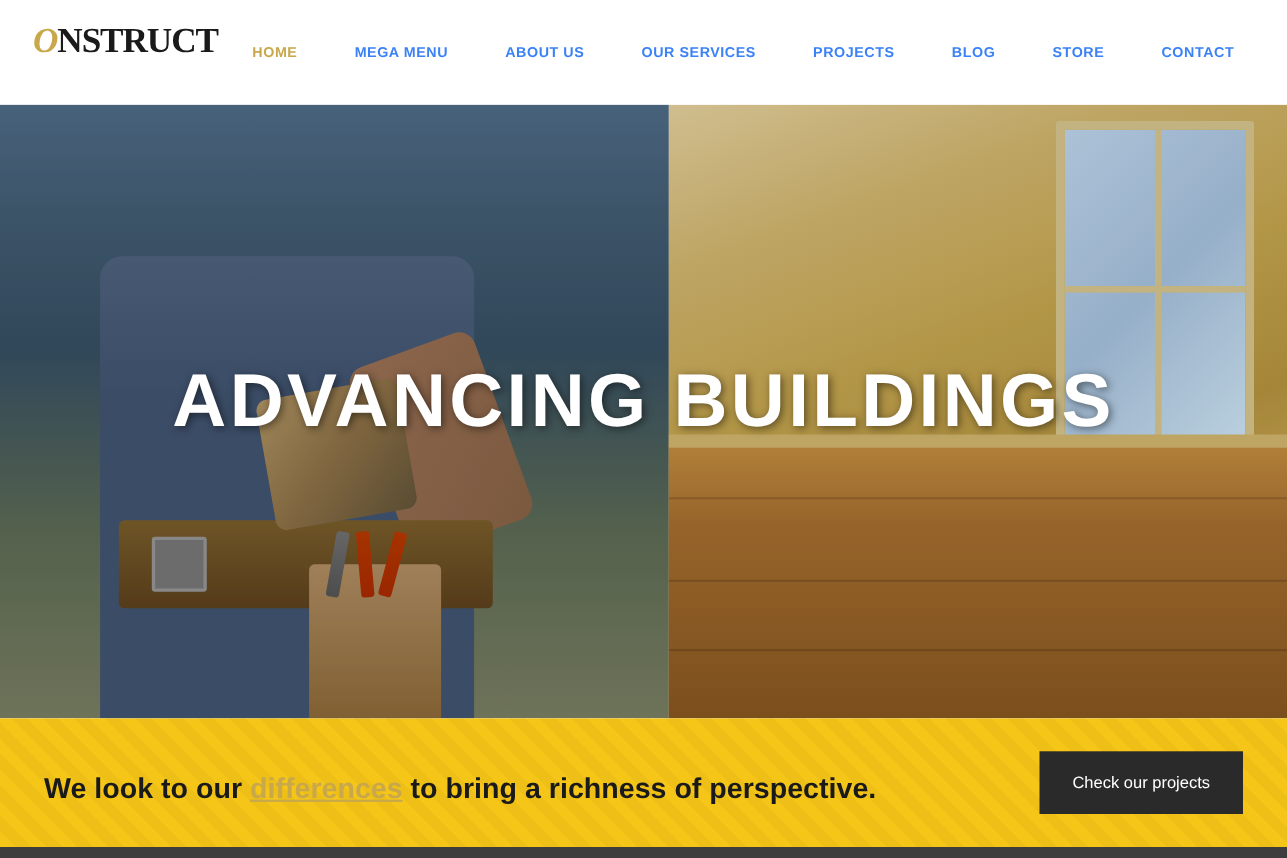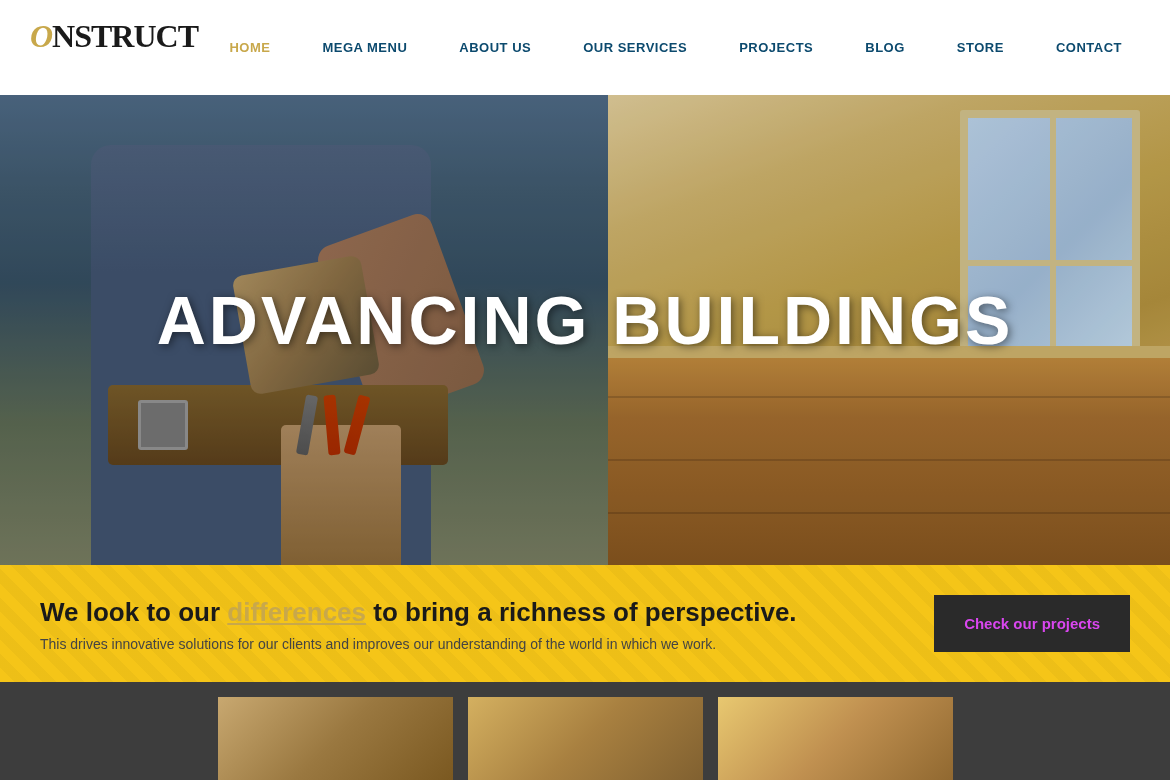--- a/index.html
+++ b/index.html
@@ -36,34 +36,34 @@
       display: flex;
       align-items: center;
       gap: 16px;
       margin-left: auto;
     }
     .nav-item {
       padding: 0 18px;
       font-size: 13px;
       font-weight: 700;
       letter-spacing: 0.5px;
-      color: #0c4a6e;
+      color: #3b82f6;
       cursor: pointer;
       text-transform: uppercase;
       white-space: nowrap;
     }
     .nav-item.active {
       color: #c8a84b;
     }
 
     
     .hero {
       position: relative;
       width: 1170px;
-      height: 470px;
+      height: 558px;
       overflow: hidden;
       display: flex;
       align-items: center;
       justify-content: center;
     }
     .hero-content {
       position: relative;
       z-index: 5;
       text-align: center;
       color: #fff;
@@ -117,24 +117,24 @@
     .banner-headline a {
       color: #c8a84b;
       text-decoration: underline;
     }
     .banner-sub {
       font-size: 14px;
       color: #444;
     }
     .banner-btn {
       background: #2a2a2a;
-      color: #d946ef;
+      color: #ffffff;
       padding: 20px 30px;
       font-size: 15px;
-      font-weight: 700;
+      font-weight: 400;
       cursor: pointer;
       white-space: nowrap;
       min-width: 182px;
       text-align: center;
       flex-shrink: 0;
       margin-left: 4px;
     }
 
     
     .hero-visual {
@@ -417,21 +417,20 @@
   <div class="hero-content">
     <h1 class="hero-title">ADVANCING BUILDINGS</h1>
   </div>
 </div>
 
 <div class="yellow-banner">
   <div class="banner-text-area">
     <div class="banner-headline">
       <span>We look to our </span><a href="#">differences</a><span> to bring a richness of perspective.</span>
     </div>
-    <div class="banner-sub">This drives innovative solutions for our clients and improves our understanding of the world in which we work.</div>
   </div>
   <div class="banner-btn">Check our projects</div>
 </div>
 
 <div class="bottom-row">
   <div class="bottom-card">
     <div class="card-inner-1"></div>
   </div>
   <div class="bottom-card">
     <div class="card-inner-2"></div>

